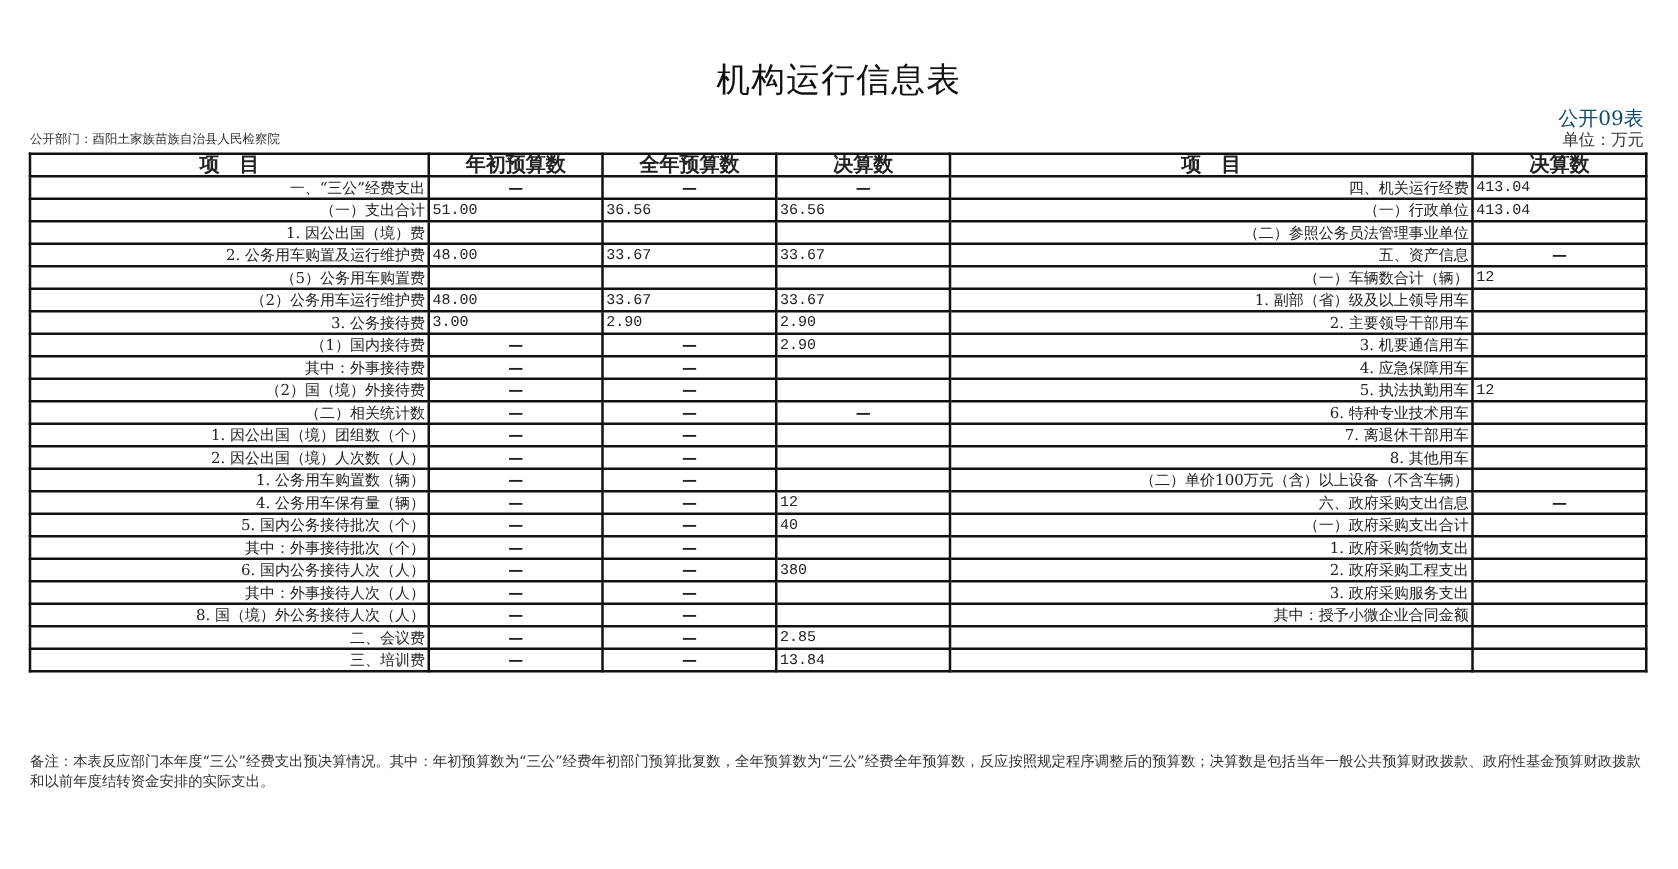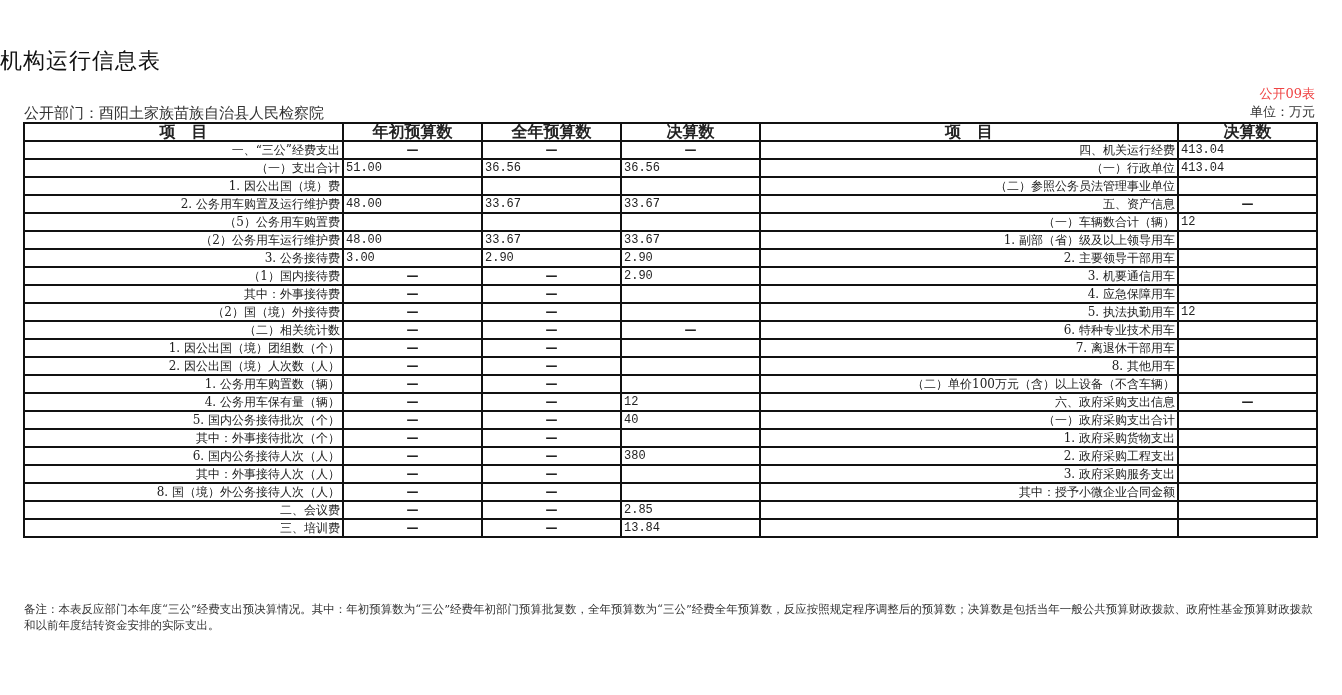--- a/index.html
+++ b/index.html
@@ -1,23 +1,23 @@
 <!DOCTYPE html>
 <html><head>
 <meta charset="utf-8">
 <style>
   html, body { margin: 0; padding: 0; background: #ffffff; }
   body { width: 1342px; height: 695px; position: relative; overflow: hidden;
          font-family: "DejaVu Serif", "Liberation Serif", serif; color: #222; }
-  .title { position: absolute; left: 0; width: 1342px; top: 46px; 
-           font-family: "DejaVu Sans", "Liberation Sans", sans-serif; font-size: 22px;
+  .title { position: absolute; left: 0; width: 1342px; top: 46px; text-align: center;
+           font-family: "DejaVu Sans", "Liberation Sans", sans-serif; font-size: 27px;
            color: #111; letter-spacing: 1px; }
-  .table-code { position: absolute; right: 27px; top: 85px; font-size: 13px; color: #ef4444; }
+  .table-code { position: absolute; right: 27px; top: 85px; font-size: 16px; color: #0c4a6e; }
   .unit { position: absolute; right: 27px; top: 103px; font-size: 13px; color: #333; }
-  .dept { position: absolute; left: 24px; top: 104px; font-size: 15px; color: #333; }
+  .dept { position: absolute; left: 24px; top: 104px; font-size: 10px; color: #333; }
   table.main { position: absolute; left: 23px; top: 122px; border-collapse: collapse;
                table-layout: fixed; width: 1293px; }
   table.main td, table.main th { border: 2px solid #111; height: 16px; padding: 0 2px;
                font-size: 12px; line-height: 16px; white-space: nowrap; overflow: hidden; }
   table.main th { font-family: "DejaVu Sans", "Liberation Sans", sans-serif; font-weight: bold;
                   font-size: 16px; text-align: center; }
   td.num { font-family: Liberation Mono, monospace; }
   td.dash { text-align: center; font-family: "DejaVu Sans", sans-serif; font-weight: bold; }
   td.lbl { text-align: right; }
   .i0 { padding-left: 2px !important; }

